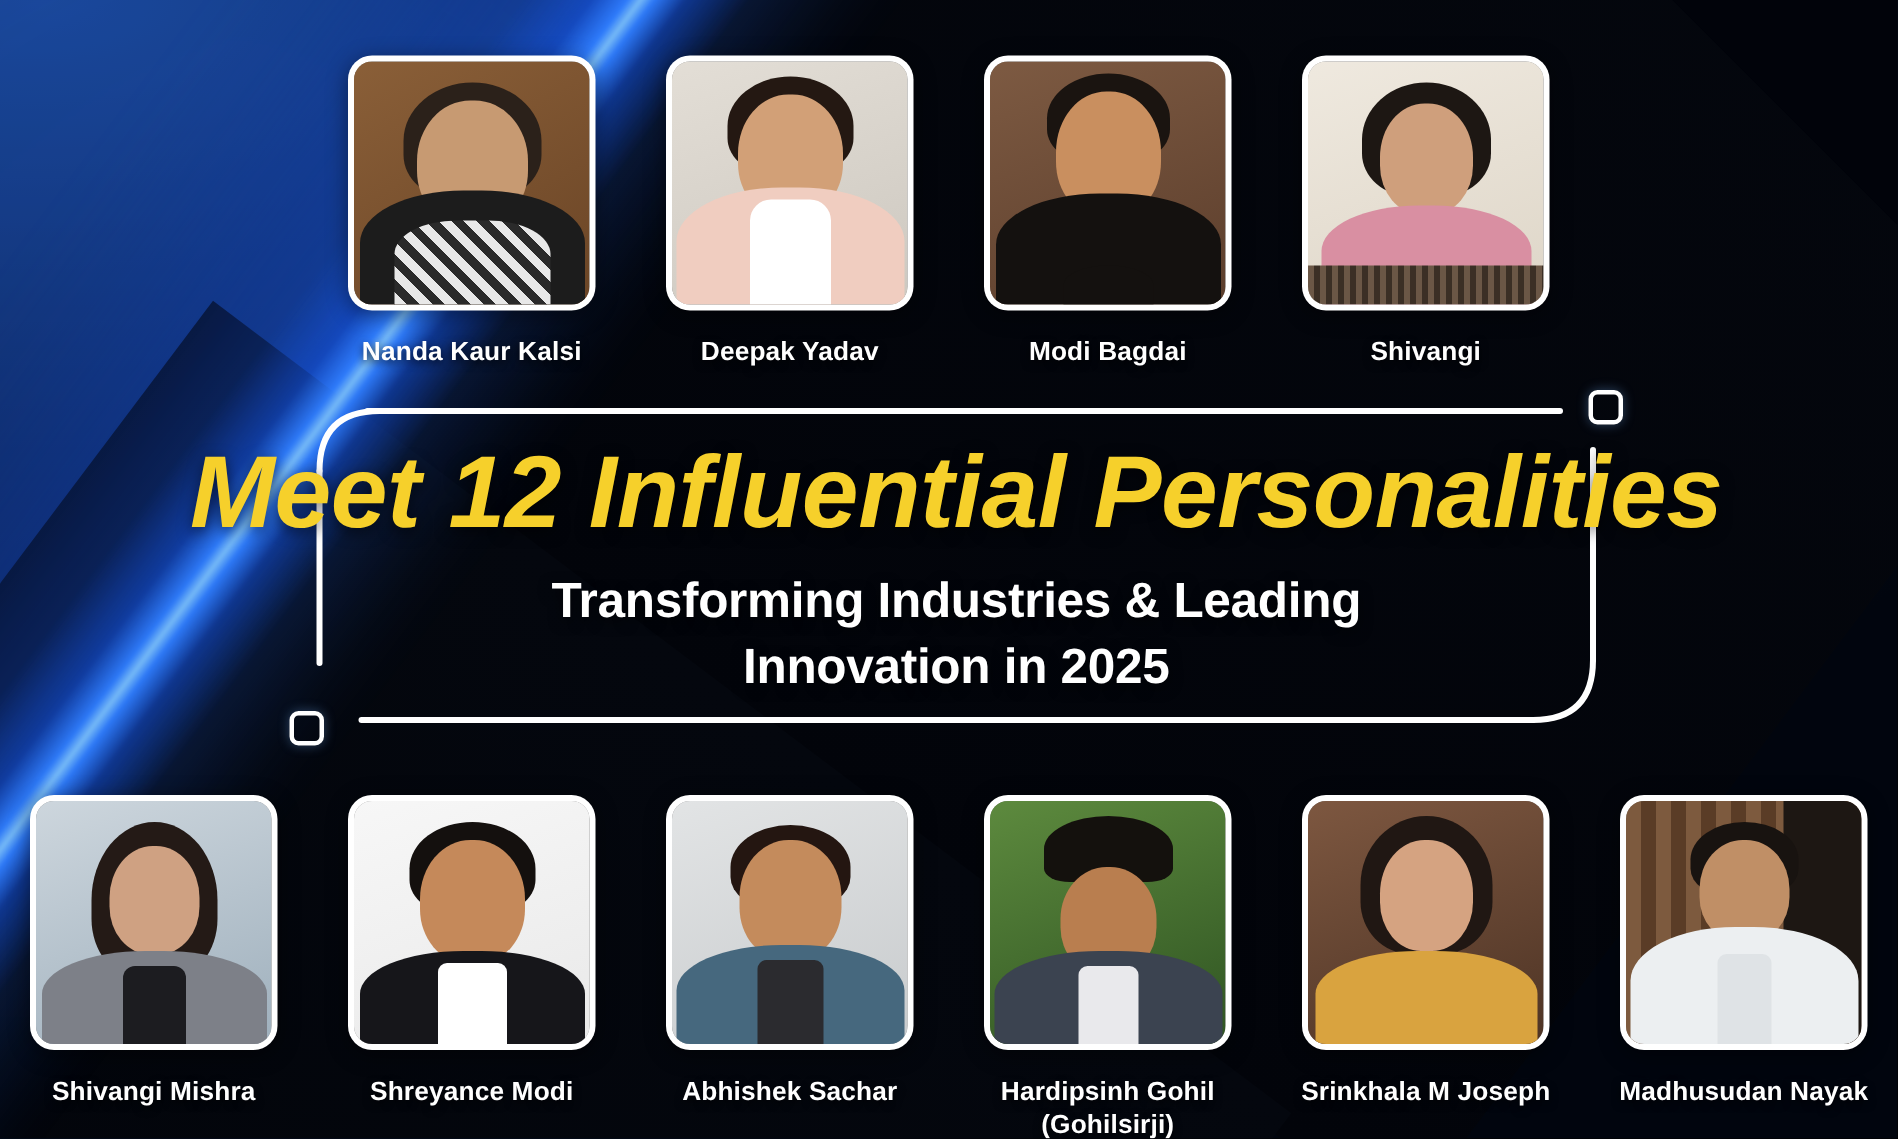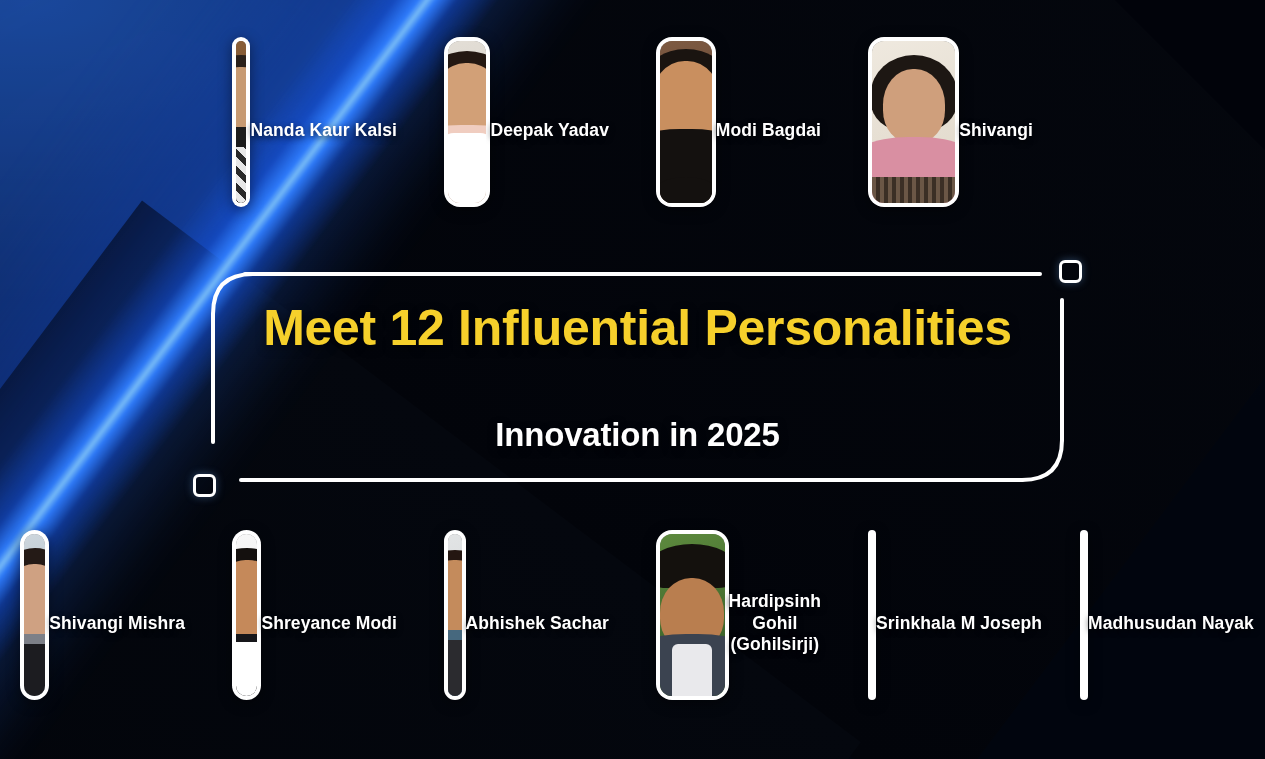--- a/index.html
+++ b/index.html
@@ -75,21 +75,21 @@
   
   .row{
     position:absolute; left:0; width:1265px;
     display:flex; justify-content:center;
     gap:47px;
     z-index:4;
   }
   .row-top{ top:37px; }
   .row-bottom{ top:530px; }
 
-  .person{ width:165px; display:flex; flex-direction:row; align-items:center; }
+  .person{ width:165px; display:flex; flex-direction:column; align-items:center; }
 
   .photo-frame{
     width:165px; height:170px;
     border-radius:16px;
     background:#ffffff;
     padding:4px;
     box-shadow:0 3px 14px rgba(0,0,0,.45);
   }
   .photo{
     width:100%; height:100%;
@@ -150,26 +150,27 @@
   .node-bl{ left:-12px; bottom:-13px; }
 
   .headline-block{
     position:absolute; inset:0;
     display:flex; flex-direction:column;
     align-items:center; justify-content:center;
     padding-top:4px;
   }
   .headline{
     color:#f6d02b;
-    font-size:50px;
+    font-size:68px;
     font-weight:bold;
     letter-spacing:-.3px;
     line-height:1;
     text-shadow:0 3px 10px rgba(0,0,0,.6);
     white-space:nowrap;
+    font-style:italic;
   }
   .subhead{
     margin-top:16px;
     color:#ffffff;
     font-size:33px;
     font-weight:bold;
     line-height:1.33;
     text-align:center;
     letter-spacing:-.2px;
     text-shadow:0 3px 9px rgba(0,0,0,.6);
@@ -255,21 +256,21 @@
       <path d="M 857 28 L 857 168" stroke="#ffffff" stroke-width="4" fill="none" stroke-linecap="round"></path>
       <path d="M 857 168 Q 857 208 817 208" stroke="#ffffff" stroke-width="4" fill="none" stroke-linecap="round"></path>
       <path d="M 817 208 L 36 208" stroke="#ffffff" stroke-width="4" fill="none" stroke-linecap="round"></path>
     </svg>
     <div class="node node-tr"></div>
     <div class="node node-bl"></div>
 
     <div class="headline-block">
       <div class="headline">Meet 12 Influential Personalities</div>
       <div class="subhead">
-        <br>
+        <span>Transforming Industries &amp; Leading</span><br>
         <span>Innovation in 2025</span>
       </div>
     </div>
   </div>
 
   <div class="row row-bottom">
 
     <div class="person">
       <div class="photo-frame">
         <div class="photo">

